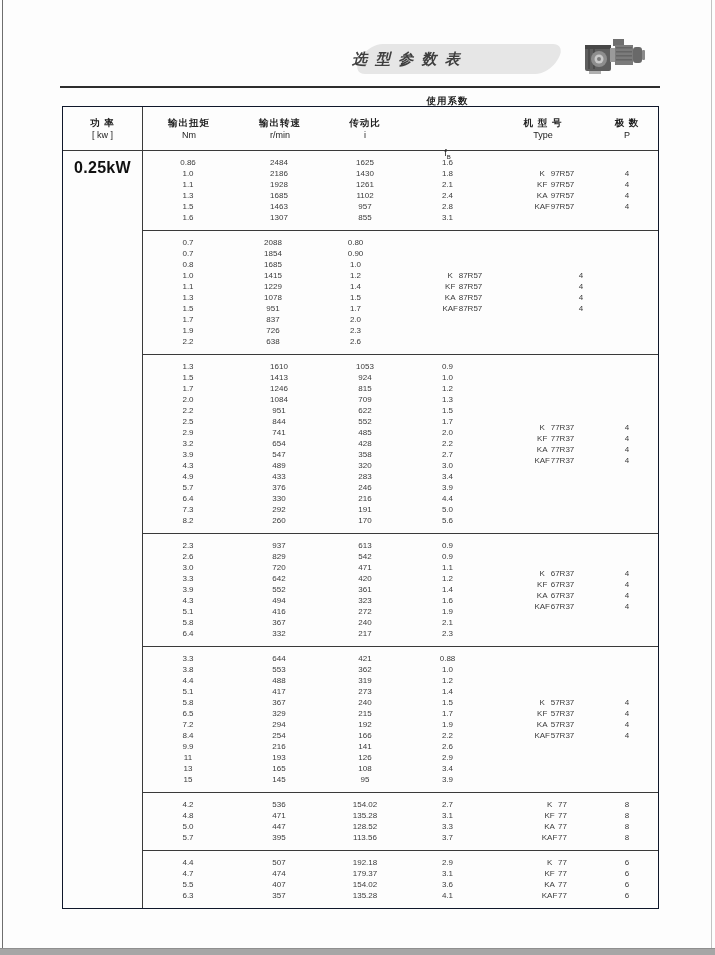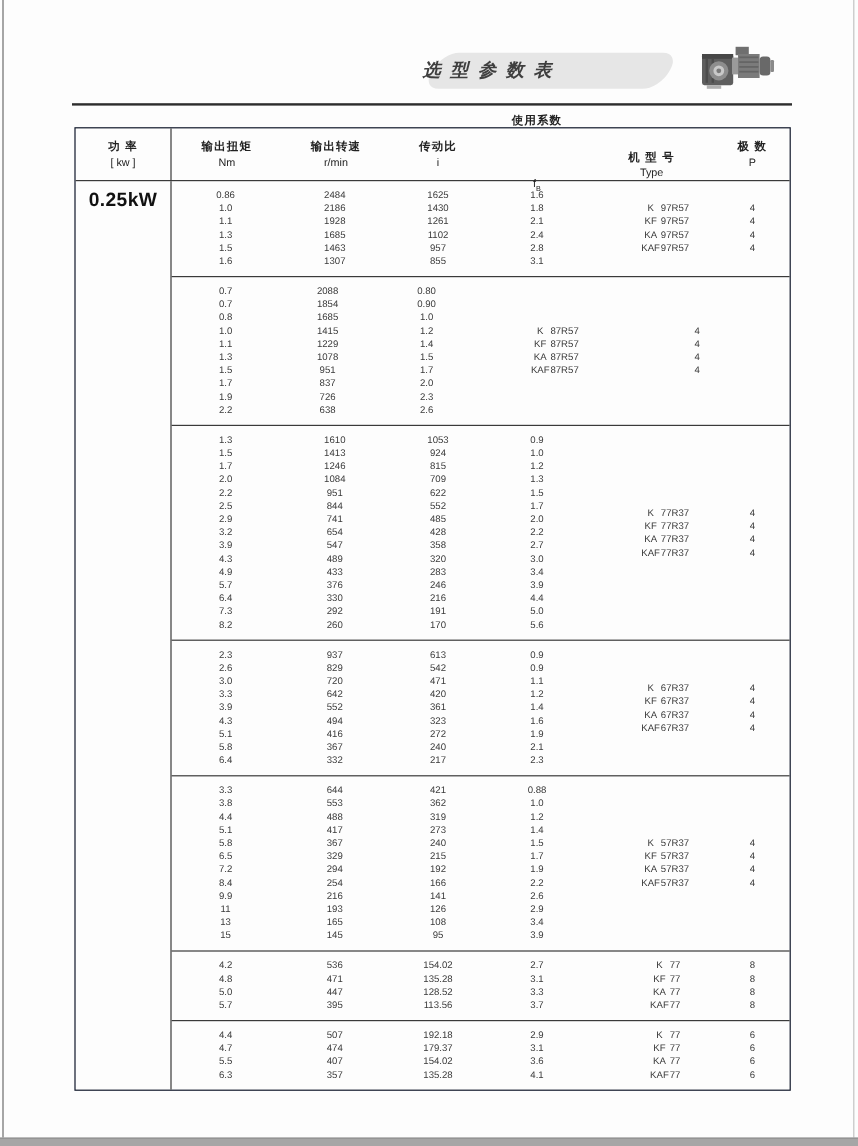--- a/index.html
+++ b/index.html
@@ -31,21 +31,21 @@
   .thead{display:flex;height:43px;border-bottom:1px solid #3a3a3a;}
   .hcell{display:flex;flex-direction:column;justify-content:center;text-align:center;box-sizing:border-box;}
   .hcell .l1{font-size:9.5px;font-weight:bold;letter-spacing:1px;color:#222;line-height:13px;}
   .hcell .l2{font-size:9px;font-weight:normal;color:#222;line-height:12px;}
   .hcell .l2 sub{font-size:6px;}
   .h-power{width:80px;border-right:1px solid #3a3a3a;}
   .h-speed{width:90px;}
   .h-torque{width:92px;}
   .h-ratio{width:80px;}
   .h-factor{width:85px;gap:40px;}
-  .h-type{width:106px;justify-content:flex-end;}
+  .h-type{width:106px;}
   .h-poles{flex:1;}
 
   .tbody{display:flex;}
   .power-cell{width:80px;border-right:1px solid #3a3a3a;box-sizing:border-box;
     text-align:center;padding-top:8px;font-weight:bold;font-size:16px;color:#111;letter-spacing:0.3px;}
   .blocks{flex:1;display:flex;flex-direction:column;}
   .block{display:flex;padding:6px 0 7px;}
   .block + .block{border-top:1px solid #3a3a3a;}
   .col{display:flex;flex-direction:column;box-sizing:border-box;}
   .col-speed{width:90px;}

